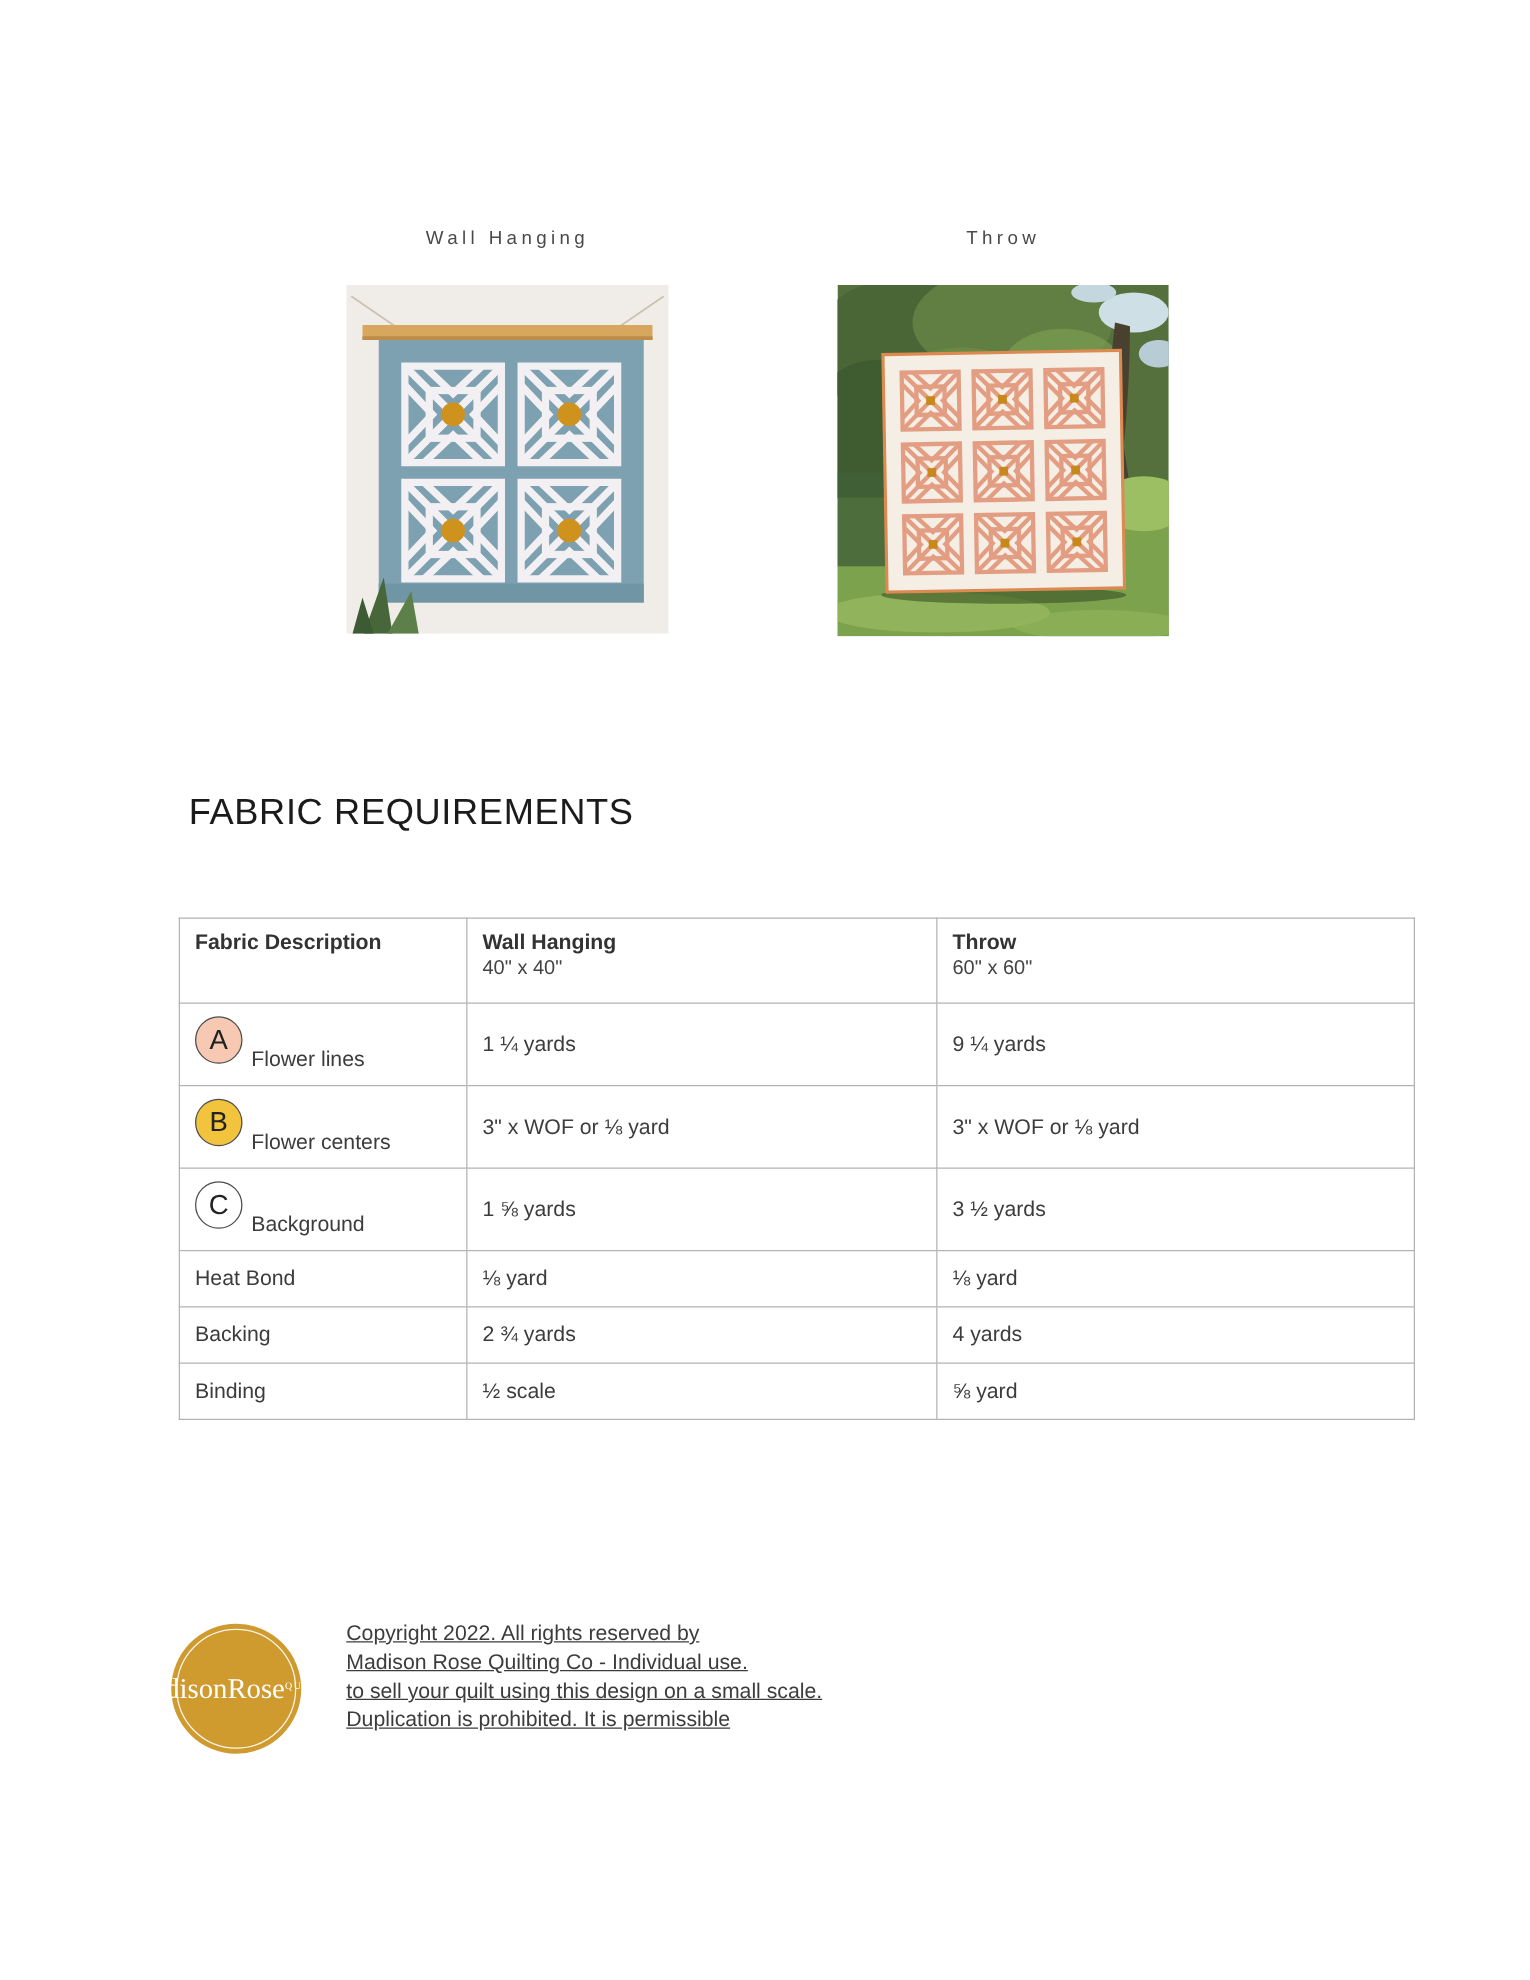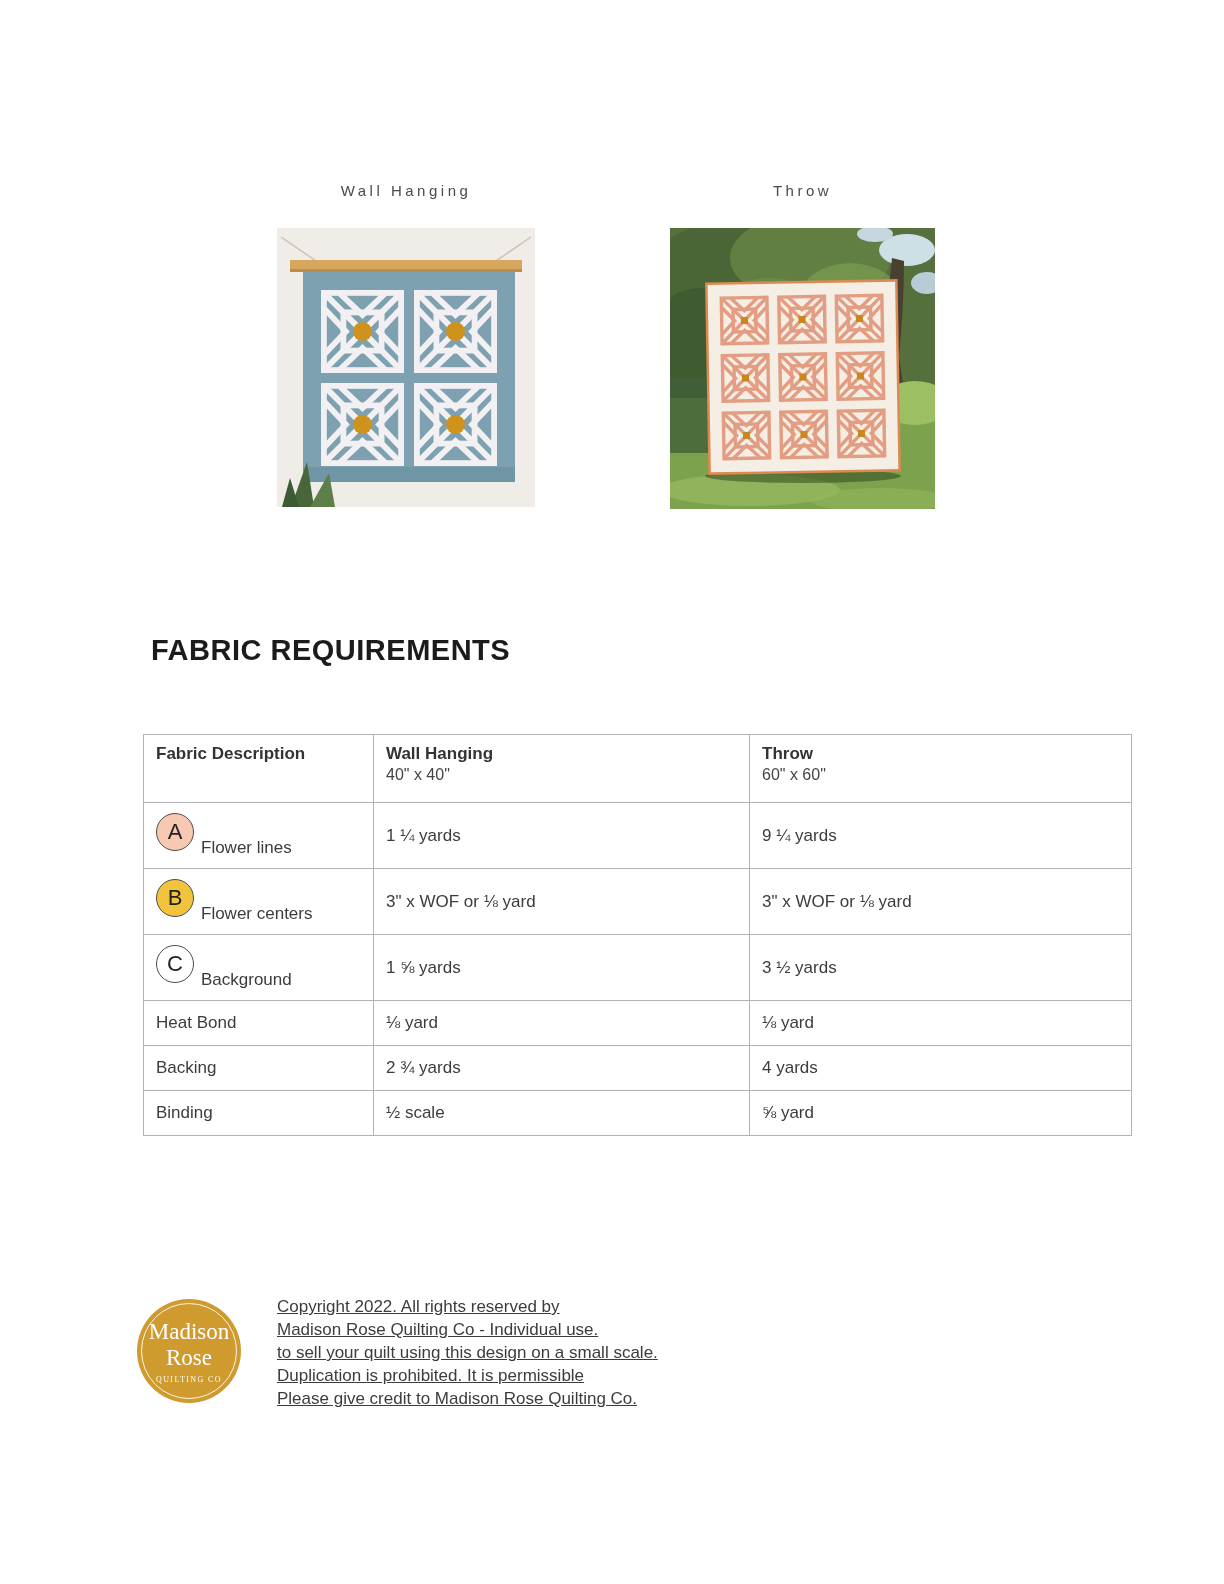--- a/index.html
+++ b/index.html
@@ -14,21 +14,21 @@
   }
   .caption.left{left:277px;width:258px;}
   .caption.right{left:670px;width:265px;}
   
   .photo{position:absolute;top:228px;line-height:0;}
   .photo.left{left:277px;}
   .photo.right{left:670px;}
   
   .heading{
     position:absolute;left:151px;top:634px;
-    font-size:29px;font-weight:700;letter-spacing:0.5px;color:#1b1b1b;
+    font-size:29px;font-weight:400;letter-spacing:0.5px;color:#1b1b1b;
   }
   
   .fab-table{
     position:absolute;left:143px;top:734px;width:988px;
     border-collapse:collapse;table-layout:fixed;
     font-size:17px;color:#3c3c3c;
   }
   .fab-table col.c1{width:230px;}
   .fab-table col.c2{width:376px;}
   .fab-table col.c3{width:382px;}
@@ -47,21 +47,21 @@
     border:1.6px solid #4d4d4d;display:flex;align-items:center;justify-content:center;
     font-size:22px;color:#222;margin-bottom:6px;
   }
   .badge.badge-a{background:#f8c9b2;}
   .badge.badge-b{background:#f2c33c;}
   .badge.badge-c{background:#ffffff;border-width:1.3px;}
   .badge-label{position:relative;top:1px;}
   
   .logo{
     position:absolute;left:137px;top:1299px;width:104px;height:104px;border-radius:50%;
-    background:#cf9a2e;display:flex;flex-direction:column;align-items:center;justify-content:center;
+    background:#cf9a2e;display:flex;align-items:center;justify-content:center;
     color:#ffffff;text-align:center;
   }
   .logo::after{
     content:"";position:absolute;left:4px;top:4px;right:4px;bottom:4px;
     border:1px solid rgba(255,255,255,0.9);border-radius:50%;
   }
   .logo .l1,.logo .l2{font-family:"Liberation Serif",serif;font-size:23px;line-height:26px;}
   .logo .l3{font-size:8px;letter-spacing:1.4px;text-transform:uppercase;margin-top:4px;font-family:"Liberation Serif",serif;}
   .copyright{
     position:absolute;left:277px;top:1295px;
@@ -246,16 +246,15 @@
   <div class="logo">
     <div class="l1">Madison</div>
     <div class="l2">Rose</div>
     <div class="l3">Quilting Co</div>
   </div>
   <div class="copyright">
     <div>Copyright 2022. All rights reserved by</div>
     <div>Madison Rose Quilting Co - Individual use.</div>
     <div>to sell your quilt using this design on a small scale.</div>
     <div>Duplication is prohibited. It is permissible</div>
-    <div>Please give credit to Madison Rose Quilting Co.</div>
   </div>
 
 </div>
 
 </body></html>

